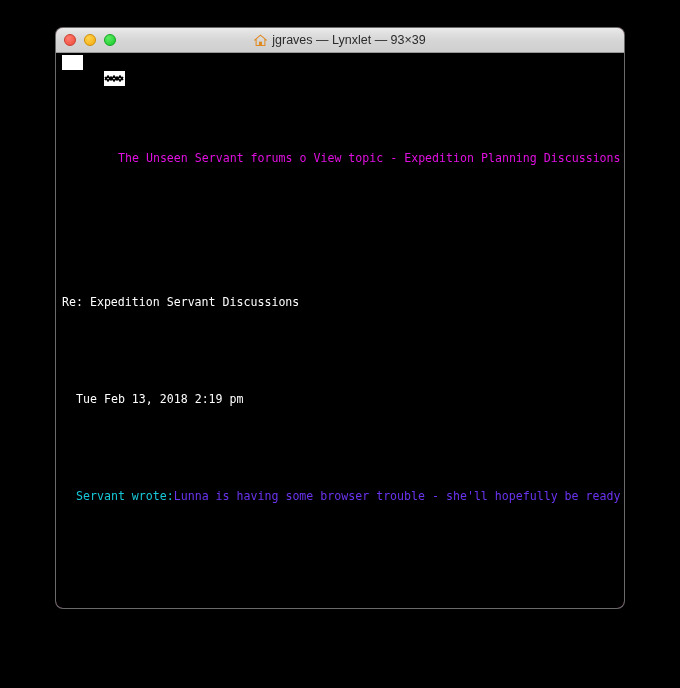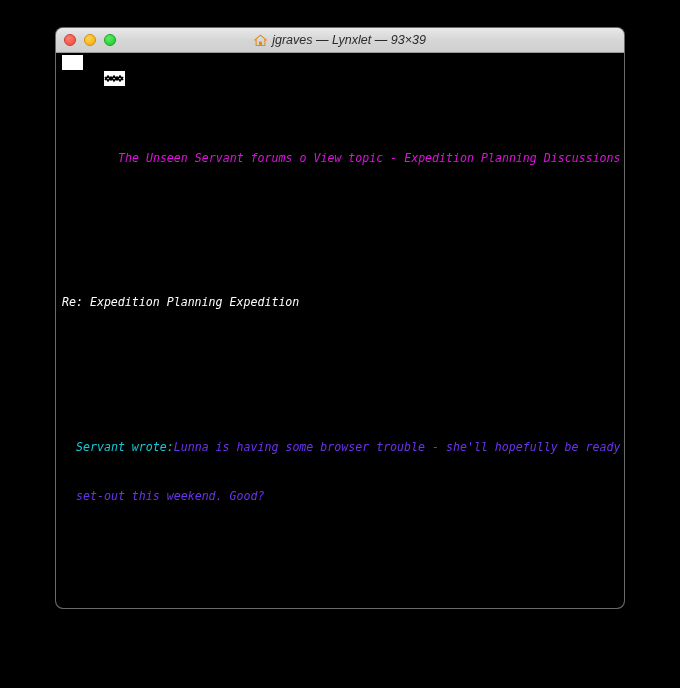--- a/index.html
+++ b/index.html
@@ -16,21 +16,20 @@
   #window {
     position: absolute;
     left: 56px;
     top: 28px;
     width: 568px;
     height: 580px;
     border-radius: 7px;
     background: #f9a8d4;
     box-shadow: 0 0 0 1px #6a6a6a;
     overflow: hidden;
-    font-style: italic;
   }
 
   #titlebar {
     position: relative;
     height: 24px;
     background: linear-gradient(to bottom, #e9e9e9 0%, #d6d6d6 50%, #cfcfcf 100%);
     border-bottom: 1px solid #9a9a9a;
     display: flex;
     align-items: center;
   }
@@ -128,25 +127,25 @@
         <path d="M1 6 L4 10 L7 6 L10 10 L13 6 L16 10 L19 6" fill="none" stroke="#000000" stroke-width="1.6"></path>
       </svg>
     </div>
 
     
     <div class="line" style="padding-left:62px;"><span class="c-header">The Unseen Servant forums o View topic - Expedition Planning Discussions (p2 of 3)</span></div>
 
     <div class="blank"></div>
 
     
-    <div class="line"><span class="c-white">Re: Expedition Planning Expedition</span></div>
+    <div class="line"><span class="c-white">Re: Expedition Servant Discussions</span></div>
     <div class="blank"></div>
+    <div class="line" style="padding-left:20px;"><span class="c-white">Tue Feb 13, 2018 2:19 pm</span></div>
     <div class="blank"></div>
     <div class="line" style="padding-left:20px;"><span class="c-cyan">Servant wrote:</span><span class="c-violet">Lunna is having some browser trouble - she'll hopefully be ready to</span></div>
-    <div class="line" style="padding-left:20px;"><span class="c-violet">set-out this weekend. Good?</span></div>
     <div class="blank"></div>
     
     
     
     
     
     
     
     
     

